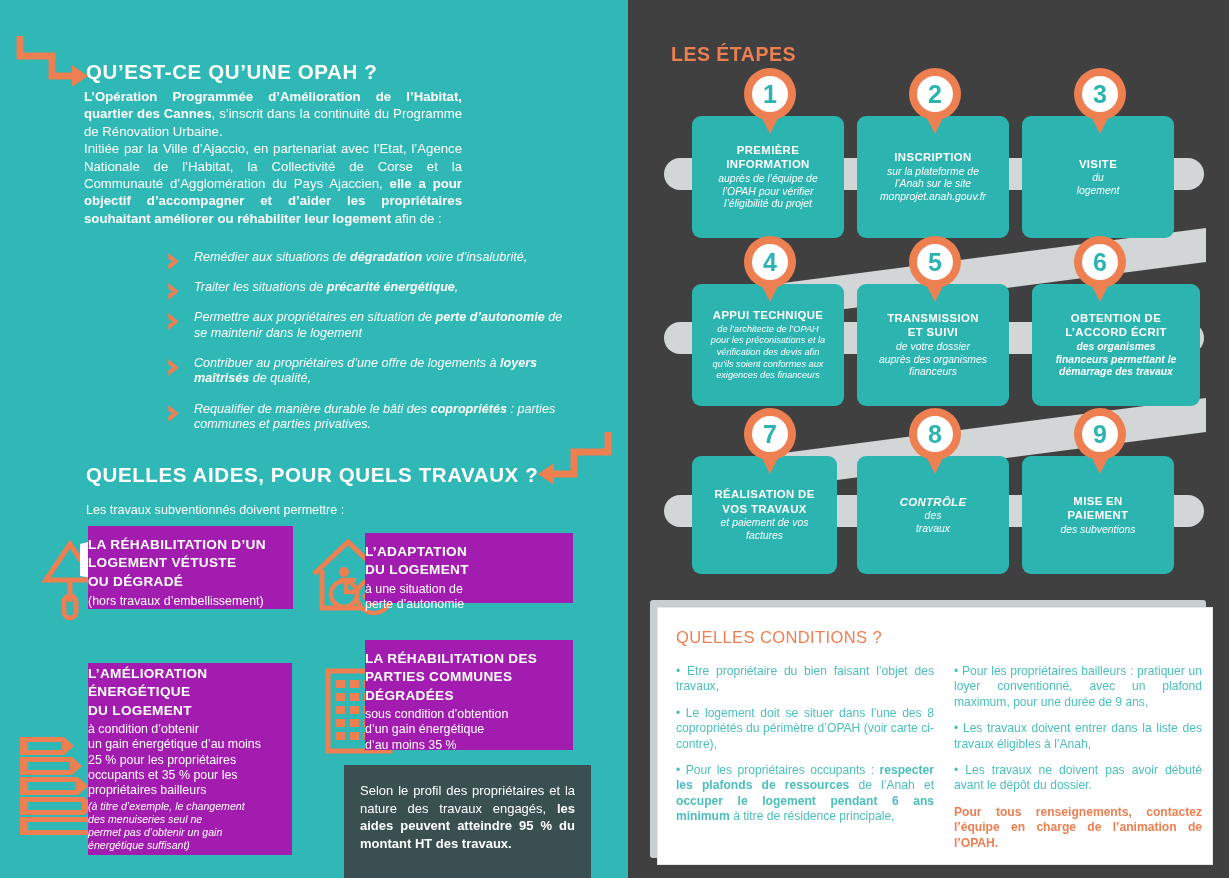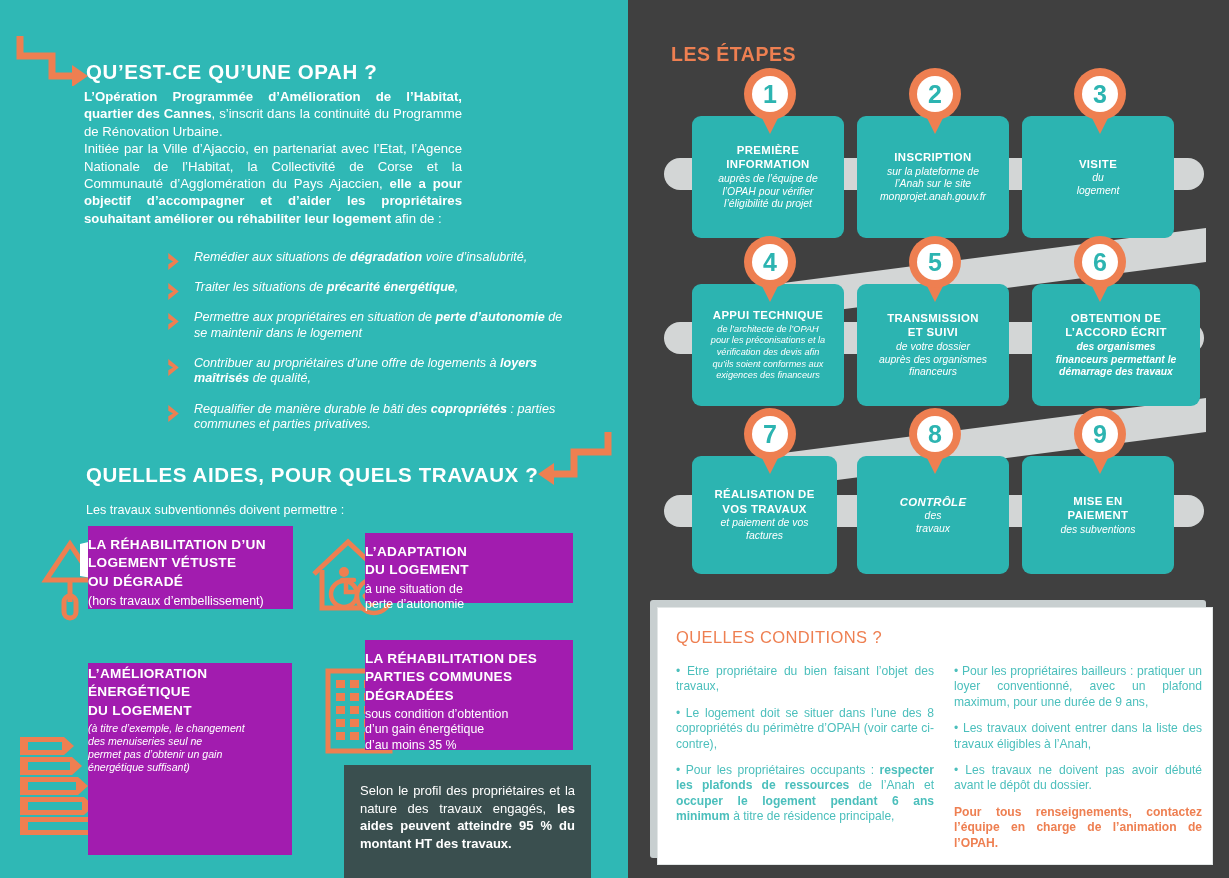--- a/index.html
+++ b/index.html
@@ -219,20 +219,25 @@
       <rect x="10" y="47" width="48" height="8"></rect>
       <rect x="10" y="67" width="54" height="8"></rect>
       <rect x="10" y="87" width="60" height="8"></rect>
     </g>
   </svg>
 
   <div class="ocard" style="left:88px;top:640px;width:204px;height:192px;padding-top:2px;margin-top:23px;">
     <div class="big" style="white-space:pre-line;">L’AMÉLIORATION
 ÉNERGÉTIQUE
 DU LOGEMENT</div>
+    <div class="sub" style="white-space:pre-line;margin-top:2px;">à condition d’obtenir
+un gain énergétique d’au moins
+25 % pour les propriétaires
+occupants et 35 % pour les
+propriétaires bailleurs</div>
     <div class="tiny" style="white-space:pre-line;margin-top:2px;">(à titre d’exemple, le changement
 des menuiseries seul ne
 permet pas d’obtenir un gain
 énergétique suffisant)</div>
   </div>
 
   <svg style="position:absolute;left:325px;top:668px;" width="68" height="86" viewBox="0 0 68 86">
     <rect x="3" y="3" width="62" height="80" fill="none" stroke="#EE7F51" stroke-width="5"></rect>
     <g fill="#EE7F51">
       <rect x="11" y="12" width="9" height="8"></rect>

